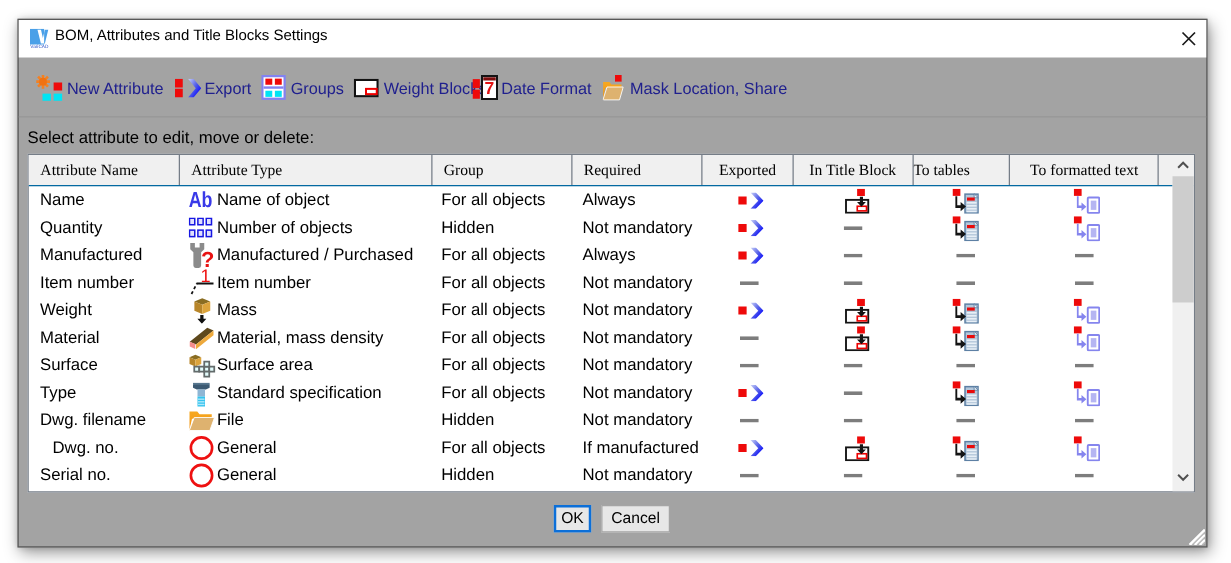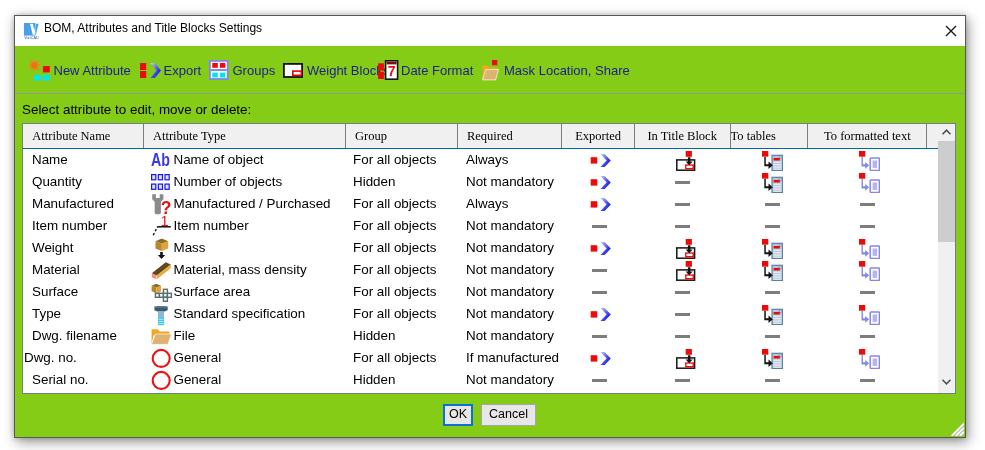--- a/index.html
+++ b/index.html
@@ -1,18 +1,18 @@
 <!DOCTYPE html>
 <html><head><meta charset="utf-8"><style>
 * { margin:0; padding:0; box-sizing:border-box; } svg{display:block}
 html,body { width:985px; height:450px; background:#fff; overflow:hidden;
   font-family:"Liberation Sans", sans-serif; }
 .abs { position:absolute; }
 #dlg { position:absolute; left:14px; top:15px; width:952px; height:423px;
-  background:#84cc16; border:1px solid #585858;
+  background:#a3a3a3; border:1px solid #585858;
   box-shadow: 2px 4px 12px rgba(0,0,0,0.42), 0 0 5px rgba(0,0,0,0.18); }
 #tbar { position:absolute; left:0; top:0; width:100%; height:30px; background:#fff; }
 #title { position:absolute; left:29px; top:0; height:25px; line-height:25px;
   font-size:12px; color:#000; }
 #sep { position:absolute; left:0; top:77px; width:100%; height:1px; background:#979797; }
 #lbl { position:absolute; left:7px; top:86px; font-size:13.4px; color:#000; }
 #tbl { position:absolute; left:7px; top:107px; width:934px; height:271px;
   background:#fff; border:1px solid #757d87; }
 #hdr { position:absolute; left:0; top:0; width:100%; height:25px; background:#f0f0f0;
   border-bottom:1px solid #0369a1;font-family:Liberation Serif, serif; }
@@ -504,21 +504,21 @@
             <rect x="0" y="0" width="15" height="3" fill="#7d7d7d"></rect>
           </svg>
         </div>
         <div class="ic" style="left:836.5px;top:9.5px">
           <svg width="15" height="3" viewBox="0 0 15 3">
             <rect x="0" y="0" width="15" height="3" fill="#7d7d7d"></rect>
           </svg>
         </div>
       </div>
       <div class="row" style="top:223px">
-        <div class="ct" style="left:1px">Dwg. no.</div>
+        <div class="ct" style="left:19px">Dwg. no.</div>
         <div class="ic" style="left:127.5px;top:0px">
           <svg width="21" height="22" viewBox="0 0 21 22">
             <circle cx="10.2" cy="11.4" r="8.5" fill="none" stroke="#ee1111" stroke-width="2.1"></circle>
           </svg>
         </div>
         <div class="ct" style="left:150.5px">General</div>
         <div class="ct" style="left:330px">For all objects</div>
         <div class="ct" style="left:443px">If manufactured</div>
         <div class="ic" style="left:566.5px;top:4.5px">
           <svg width="21" height="13" viewBox="0 0 21 13">

